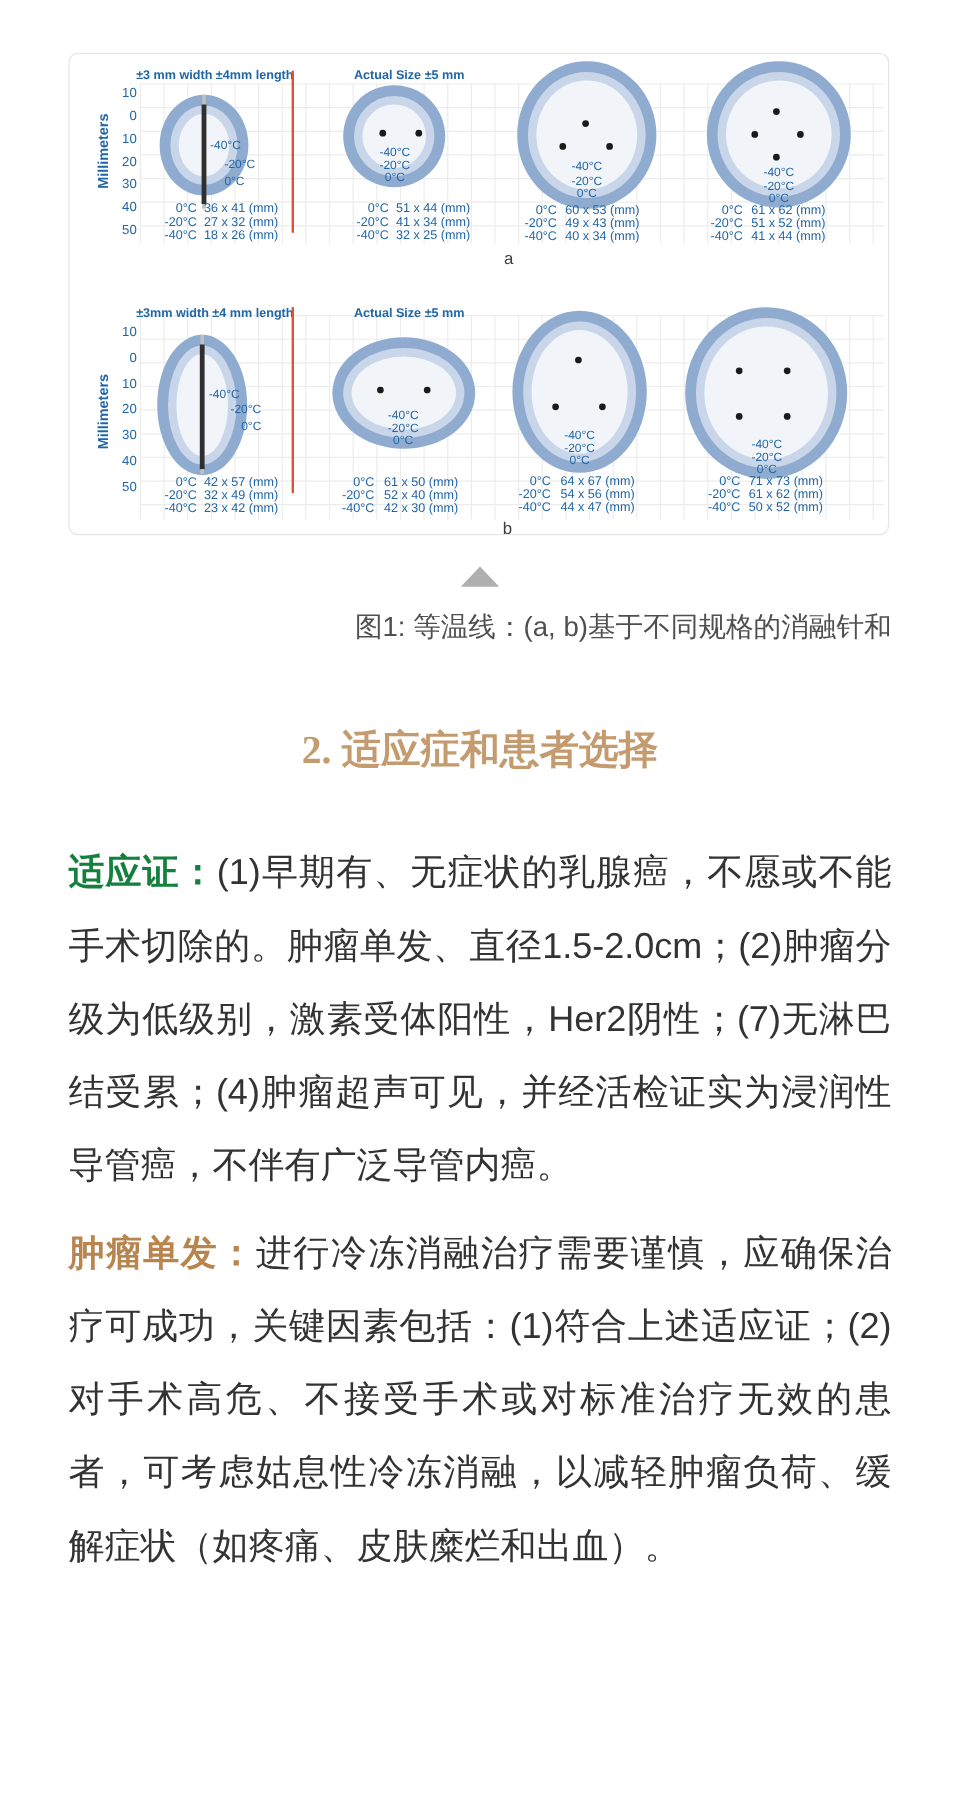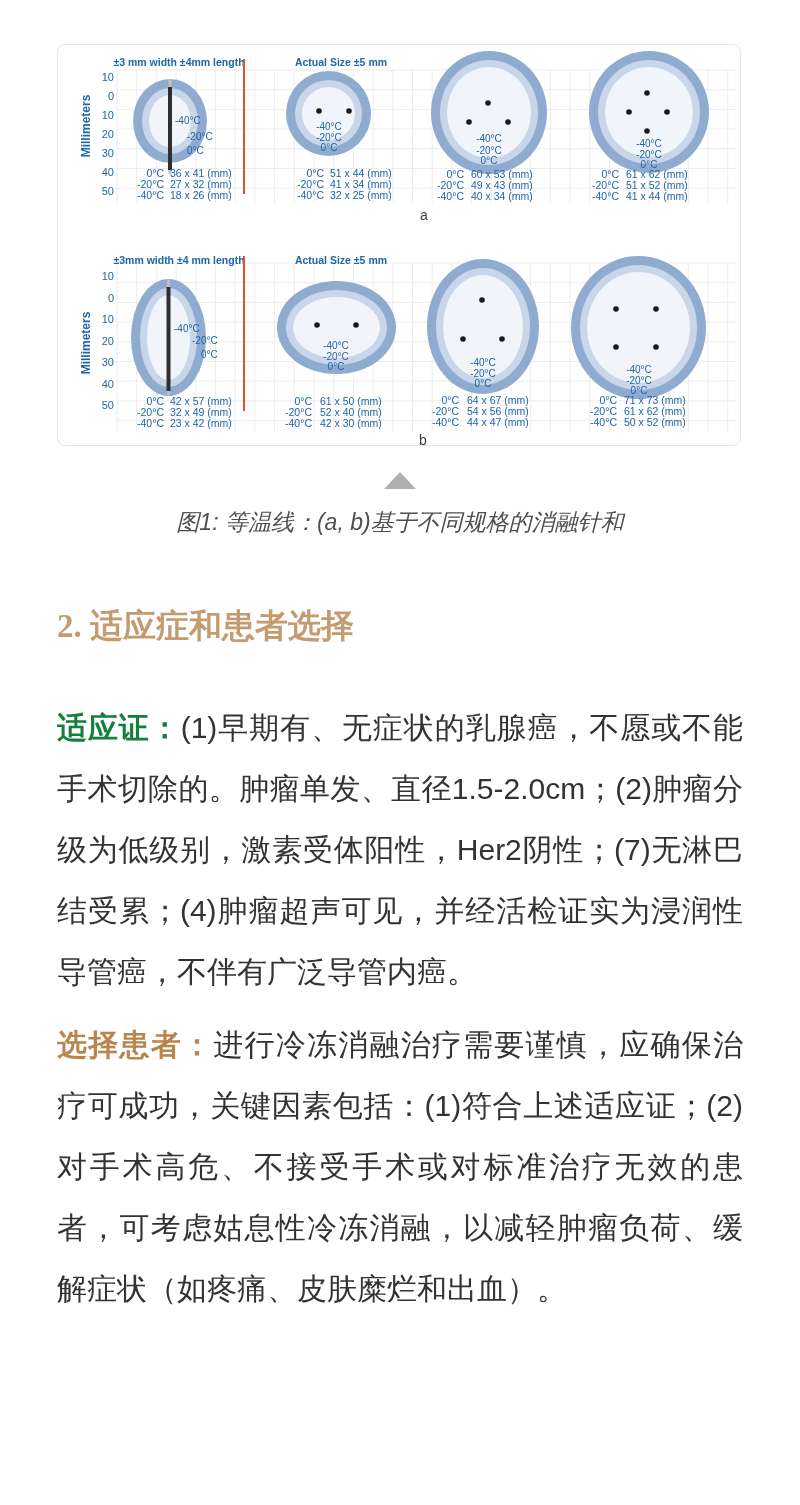--- a/index.html
+++ b/index.html
@@ -14,22 +14,22 @@
     width:684px;height:402px;box-sizing:border-box;
     overflow:hidden;background:#ffffff;
   }
   .figure-box svg{display:block;margin:1px 0 0 3px;font-family:"Liberation Sans",sans-serif;}
   .caption-arrow{
     width:0;height:0;margin:26px auto 0;
     border-left:16px solid transparent;border-right:16px solid transparent;
     border-bottom:17px solid #AFAFAF;
   }
   .caption{
-    margin-top:14px;text-align:center;
-    font-size:23px;line-height:38px;color:#4F4F4F;font-style:italic;
+    margin-top:14px;text-align:right;
+    font-size:23px;line-height:38px;color:#4F4F4F;
   }
   h2.section-heading{
     margin:64px 0 0 0;
     font-family:"Liberation Serif",serif;
     font-size:33px;line-height:42px;font-weight:bold;
     color:#C49B6F;
   }
   p.body-para{
     margin:50px 0 0 0;
     font-size:30px;line-height:61px;color:#333333;
@@ -275,19 +275,19 @@
         </g>
       </svg>
   </div>
 
   <div class="caption-arrow"></div>
 
   <div class="caption" style="color: rgb(79, 79, 79);">
     <div>图1: 等温线：(a, b)基于不同规格的消融针和</div>
   </div>
 
-  <h2 class="section-heading" style="color: rgb(196, 155, 111);">2. 适应症和患者选择</h2>
+  <h2 class="section-heading" style="color: rgb(196, 155, 111); text-align: center;">2. 适应症和患者选择</h2>
 
   <p class="body-para" style="color: rgb(51, 51, 51);"><span class="lead" style="color: #15803d;">适应证：</span><span>(1)早期有、无症状的乳腺癌，不愿或不能手术切除的。肿瘤单发、直径1.5-2.0cm；(2)肿瘤分级为低级别，激素受体阳性，Her2阴性；(7)无淋巴结受累；(4)肿瘤超声可见，并经活检证实为浸润性导管癌，不伴有广泛导管内癌。</span></p>
 
-  <p class="body-para" style="color: rgb(51, 51, 51);"><span class="lead" style="color: rgb(185, 133, 78);">选择患者：</span><span>进行冷冻消融治疗需要谨慎，应确保治疗可成功，关键因素包括：(1)符合上述适应证；(2)对手术高危、不接受手术或对标准治疗无效的患者，可考虑姑息性冷冻消融，以减轻肿瘤负荷、缓解症状（如疼痛、皮肤糜烂和出血）。</span></p>
+  <p class="body-para" style="color: rgb(51, 51, 51);"><span class="lead" style="color: rgb(185, 133, 78);">肿瘤单发：</span><span>进行冷冻消融治疗需要谨慎，应确保治疗可成功，关键因素包括：(1)符合上述适应证；(2)对手术高危、不接受手术或对标准治疗无效的患者，可考虑姑息性冷冻消融，以减轻肿瘤负荷、缓解症状（如疼痛、皮肤糜烂和出血）。</span></p>
 
 </div>
 
 </body></html>

